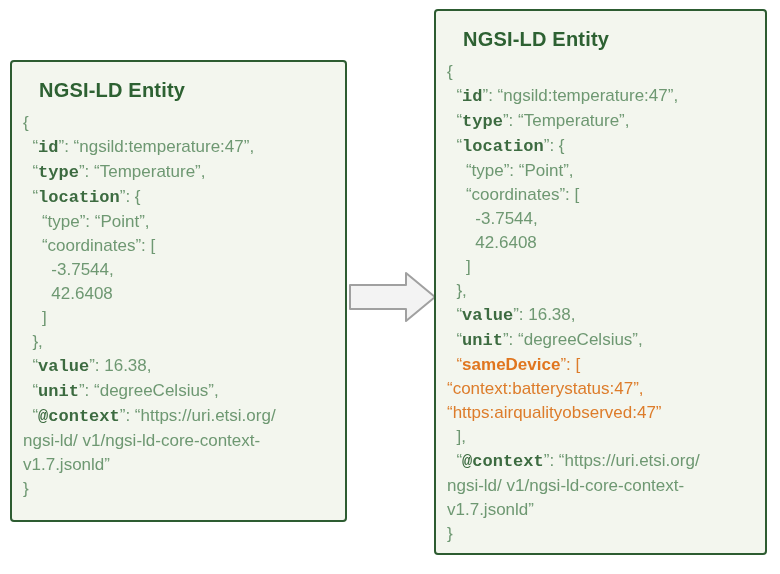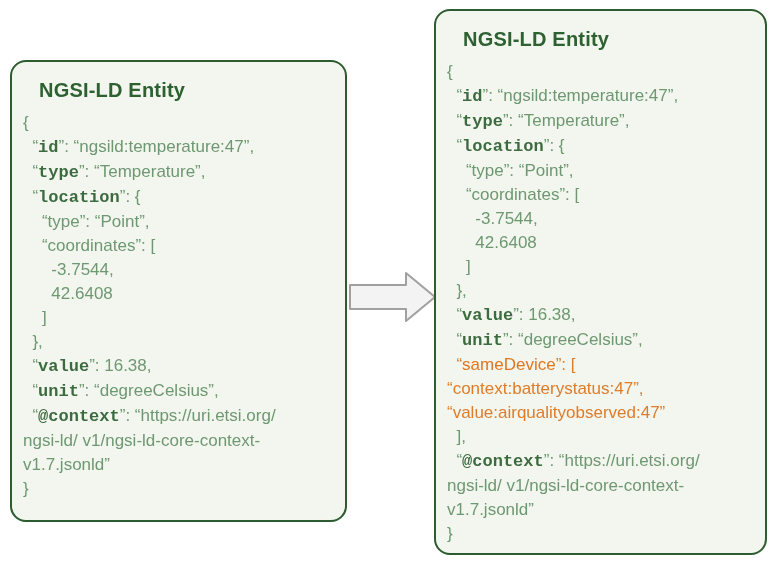--- a/index.html
+++ b/index.html
@@ -19,42 +19,42 @@
     width:780px;height:574px;
     background:#ffffff;
     position:relative;
     overflow:hidden;
     font-family:"Liberation Sans", sans-serif;
   }
   .panel{
     position:absolute;
     background:var(--panel-bg);
     border:2px solid var(--panel-border);
-    border-radius:16px;
+    border-radius:4px;
     padding:14px 10px 0 11px;
   }
   .panel.left{left:10px;top:60px;width:337px;height:462px;}
   .panel.right{left:434px;top:9px;width:333px;height:546px;}
   .panel-title{
     font-size:20px;
     font-weight:bold;
     color:var(--title);
     line-height:24px;
     margin:2px 0 9px 16px;
     letter-spacing:0.2px;
   }
   .code{
     font-size:17px;
     line-height:24px;
     color:var(--text);
   }
   .code .line{white-space:pre;}
   .seg-text{color:var(--text);}
   .seg-key{color:var(--key);font-weight:bold;font-family:Liberation Mono, monospace;}
-  .seg-hkey{color:var(--hkey);font-weight:normal;}
+  .seg-hkey{color:var(--hkey);font-weight:bold;}
   .seg-htext{color:var(--htext);}
   .arrow-wrap{
     position:absolute;
     left:349px;top:271px;
     width:88px;height:52px;
   }
 </style>
 </head>
 <body>
 
@@ -96,20 +96,20 @@
       <div class="line"><span class="seg-text">    “type”: “Point”,</span></div>
       <div class="line"><span class="seg-text">    “coordinates”: [</span></div>
       <div class="line"><span class="seg-text">      -3.7544,</span></div>
       <div class="line"><span class="seg-text">      42.6408</span></div>
       <div class="line"><span class="seg-text">    ]</span></div>
       <div class="line"><span class="seg-text">  },</span></div>
       <div class="line"><span class="seg-text">  “</span><span class="seg-key">value</span><span class="seg-text">”: 16.38,</span></div>
       <div class="line"><span class="seg-text">  “</span><span class="seg-key">unit</span><span class="seg-text">”: “degreeCelsius”,</span></div>
       <div class="line"><span class="seg-htext">  “</span><span class="seg-hkey">sameDevice</span><span class="seg-htext">”: [</span></div>
       <div class="line"><span class="seg-htext">“context:batterystatus:47”,</span></div>
-      <div class="line"><span class="seg-htext">“value:airqualityobserved:47”</span></div>
+      <div class="line"><span class="seg-htext">“https:airqualityobserved:47”</span></div>
       <div class="line"><span class="seg-text">  ],</span></div>
       <div class="line"><span class="seg-text">  “</span><span class="seg-key">@context</span><span class="seg-text">”: “https://uri.etsi.org/</span></div>
       <div class="line"><span class="seg-text">ngsi-ld/ v1/ngsi-ld-core-context-</span></div>
       <div class="line"><span class="seg-text">v1.7.jsonld”</span></div>
       <div class="line"><span class="seg-text">}</span></div>
     </div>
 </div>
 
 </body></html>

